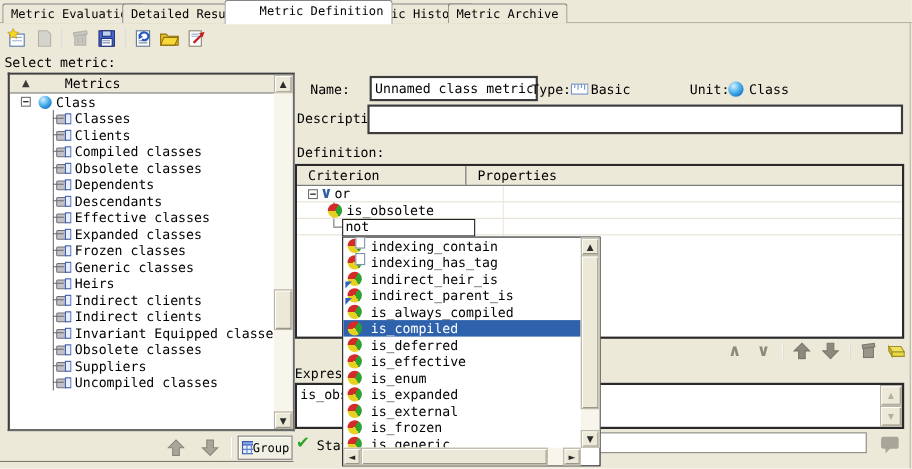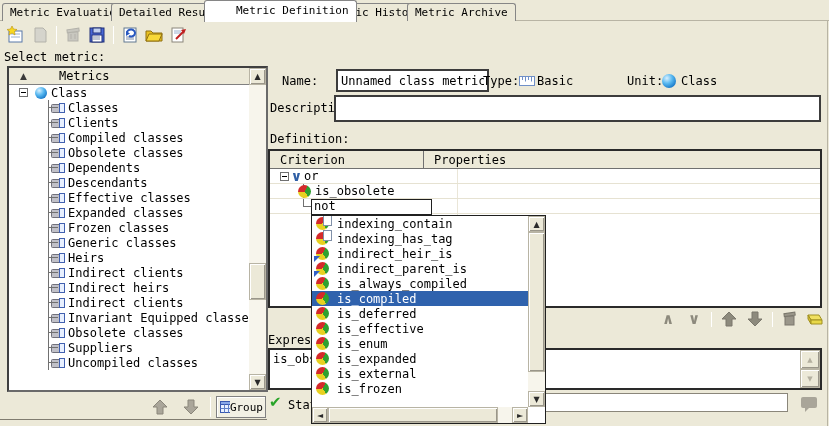--- a/index.html
+++ b/index.html
@@ -322,28 +322,20 @@
               <rect x="8.5" y="1.5" width="5" height="9" fill="#e8f0ff" stroke="#4060b0"></rect>
             </svg>
             <span>Indirect clients</span>
           </div>
           <div class="trow trow-item">
             <span class="conn"></span>
             <svg class="metric-icon" width="14" height="12">
               <rect x="0.5" y="2.5" width="9" height="8" rx="1" fill="#c0c0c8" stroke="#70707a"></rect>
               <rect x="8.5" y="1.5" width="5" height="9" fill="#e8f0ff" stroke="#4060b0"></rect>
             </svg>
-            <span>Indirect heirs</span>
-          </div>
-          <div class="trow trow-item">
-            <span class="conn"></span>
-            <svg class="metric-icon" width="14" height="12">
-              <rect x="0.5" y="2.5" width="9" height="8" rx="1" fill="#c0c0c8" stroke="#70707a"></rect>
-              <rect x="8.5" y="1.5" width="5" height="9" fill="#e8f0ff" stroke="#4060b0"></rect>
-            </svg>
             <span>Indirect clients</span>
           </div>
           <div class="trow trow-item">
             <span class="conn"></span>
             <svg class="metric-icon" width="14" height="12">
               <rect x="0.5" y="2.5" width="9" height="8" rx="1" fill="#c0c0c8" stroke="#70707a"></rect>
               <rect x="8.5" y="1.5" width="5" height="9" fill="#e8f0ff" stroke="#4060b0"></rect>
             </svg>
             <span>Invariant Equipped classes</span>
           </div>
@@ -520,20 +512,24 @@
           <span class="dd-label">is_expanded</span>
         </div>
         <div class="dd-row icon-pie">
           <span class="pie"></span>
           <span class="dd-label">is_external</span>
         </div>
         <div class="dd-row icon-pie">
           <span class="pie"></span>
           <span class="dd-label">is_frozen</span>
         </div>
+        <div class="dd-row icon-pie">
+          <span class="pie"></span>
+          <span class="dd-label">is_generic</span>
+        </div>
     </div>
     <div class="dd-vscroll">
       <div class="sb-btn dd-vup glyph">▲</div>
       <div class="dd-vthumb"></div>
       <div class="sb-btn dd-vdown glyph">▼</div>
     </div>
     <div class="dd-hscroll">
       <div class="sb-btn dd-hleft glyph">◄</div>
       <div class="dd-hthumb"></div>
       <div class="sb-btn dd-hright glyph">►</div>

